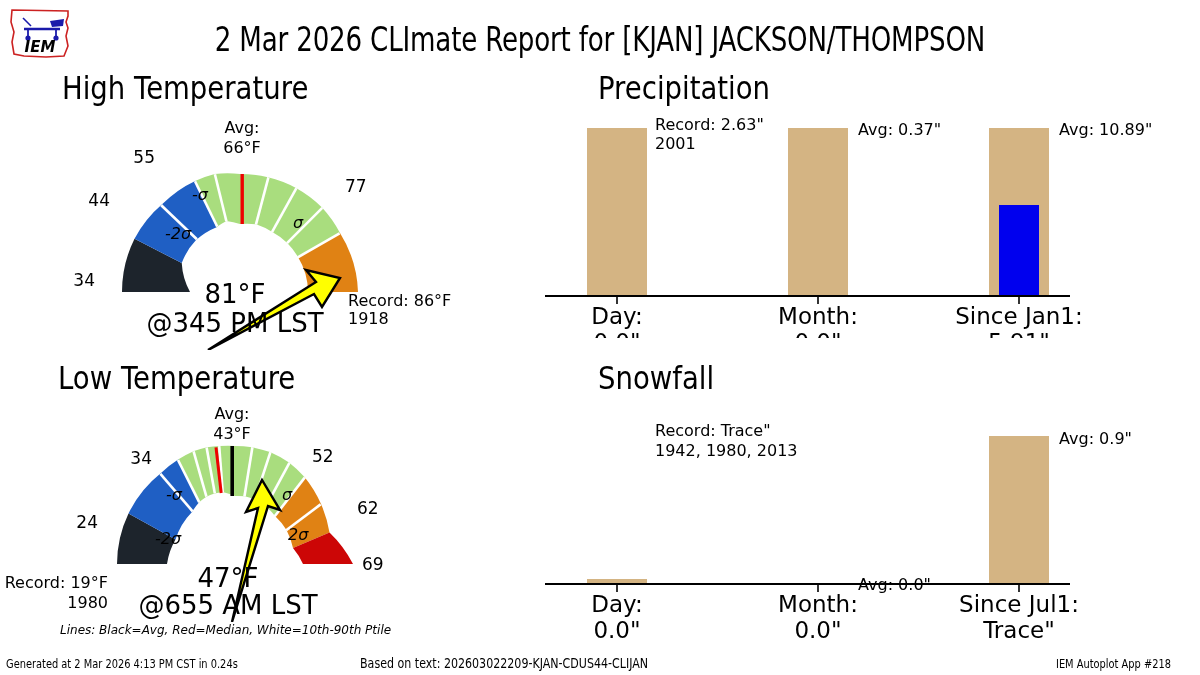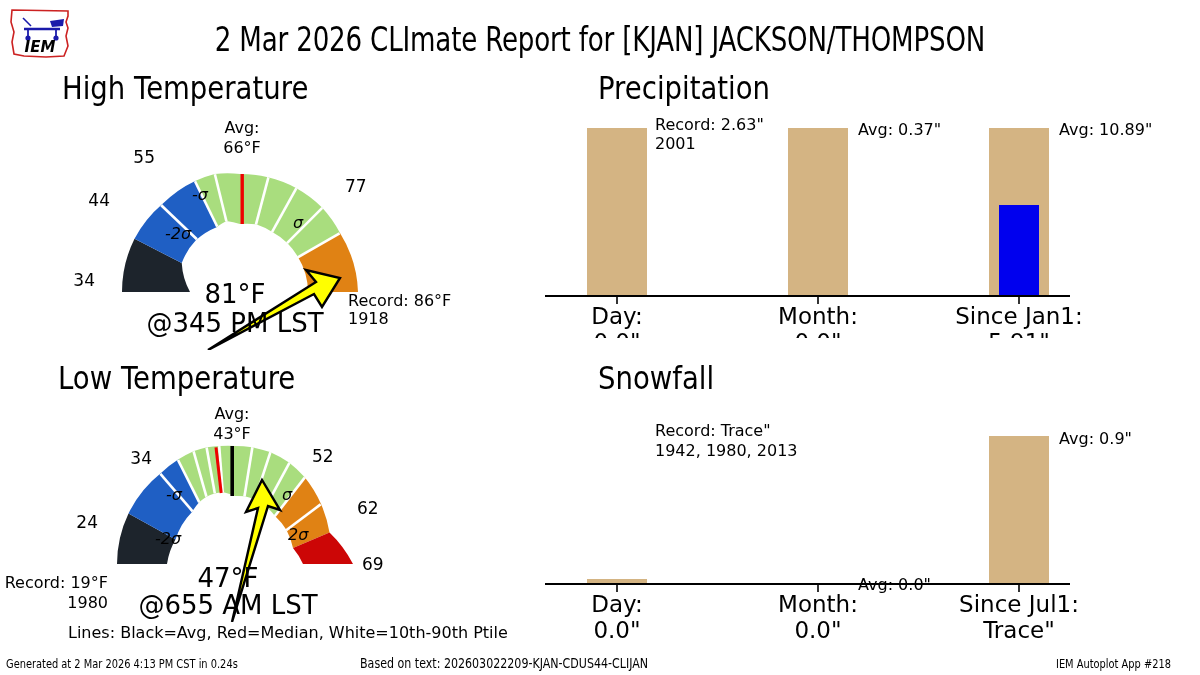--- a/index.html
+++ b/index.html
@@ -38,21 +38,21 @@
 
   svg text{font-family:"DejaVu Sans","Liberation Sans",sans-serif;fill:#000;}
   .gv-num{font-size:17px;}
   .gv-sig{font-size:16px;font-style:italic;}
   .gv-avg{font-size:16px;}
   .gv-big{font-size:26px;}
   .gv-rec{font-size:16px;}
   .bar-lab{font-size:23px;}
   .bar-ann{font-size:16px;}
   .legend-note{
-    position:absolute;left:68px;top:623px;font-size:16px;white-space:nowrap;
+    position:absolute;left:60px;top:623px;font-size:12px;white-space:nowrap;font-style:italic;
   }
 
   
   .footer{position:absolute;bottom:4px;font-size:12px;white-space:nowrap;
     transform:scaleX(0.82);transform-origin:0 50%;}
   #f-left{left:6px;}
   #f-mid{left:360px;font-size:13.5px;}
   #f-right{left:1056px;}
 </style>
 </head>

